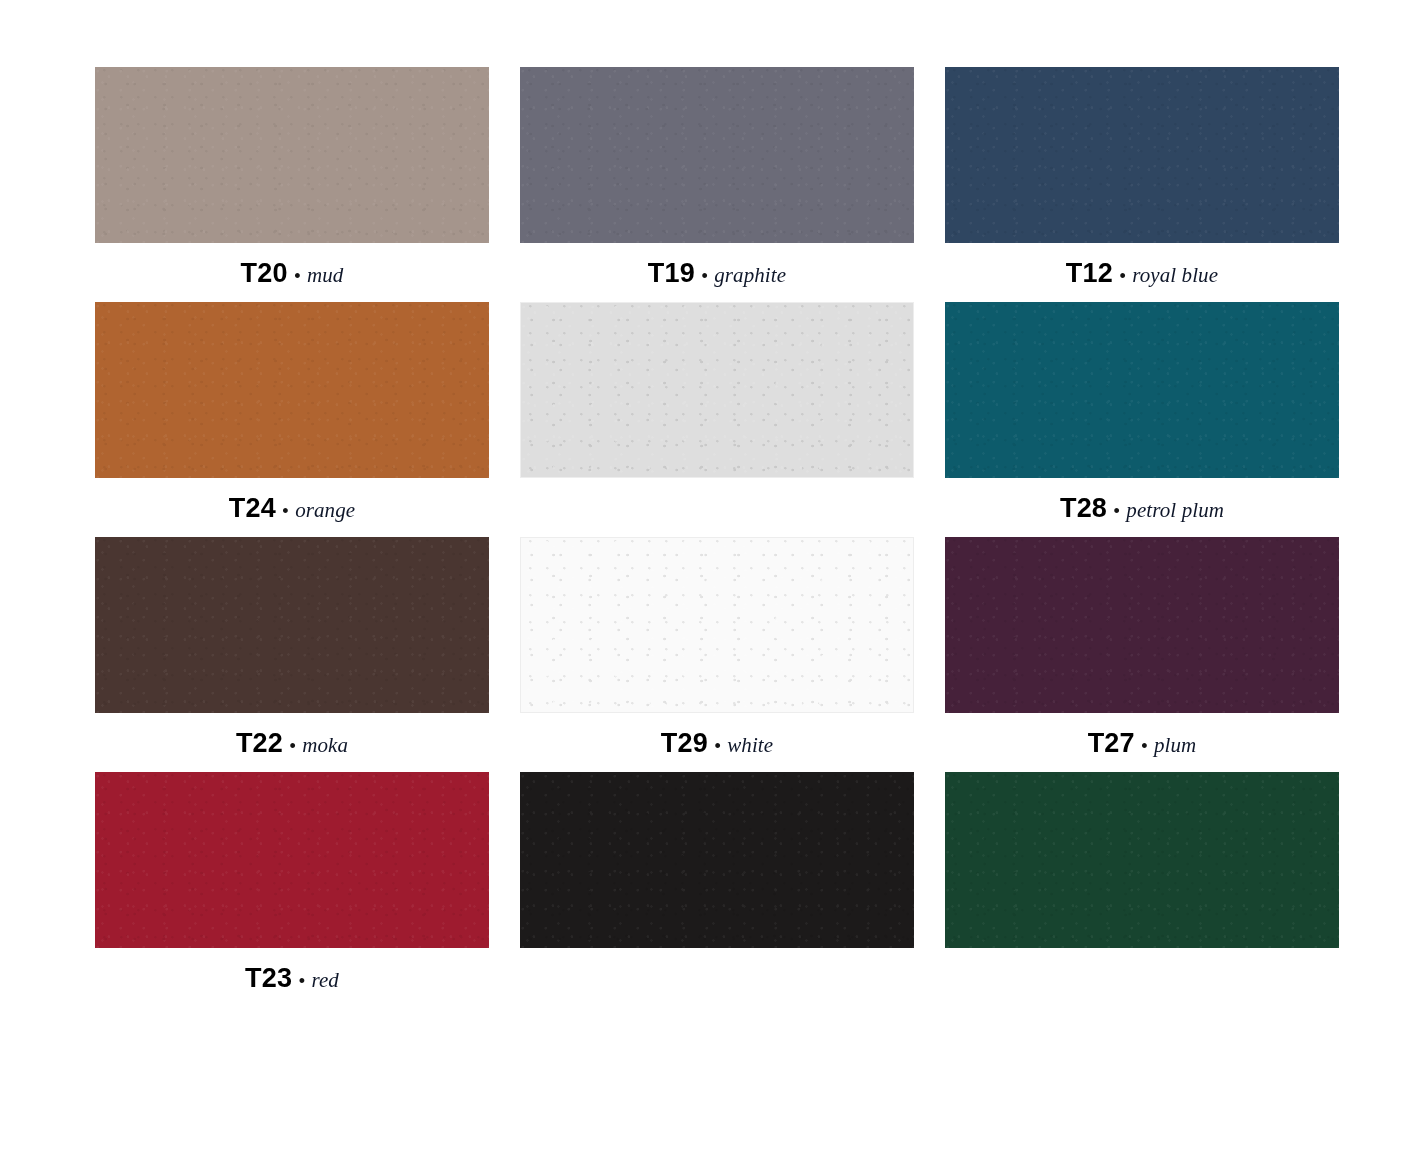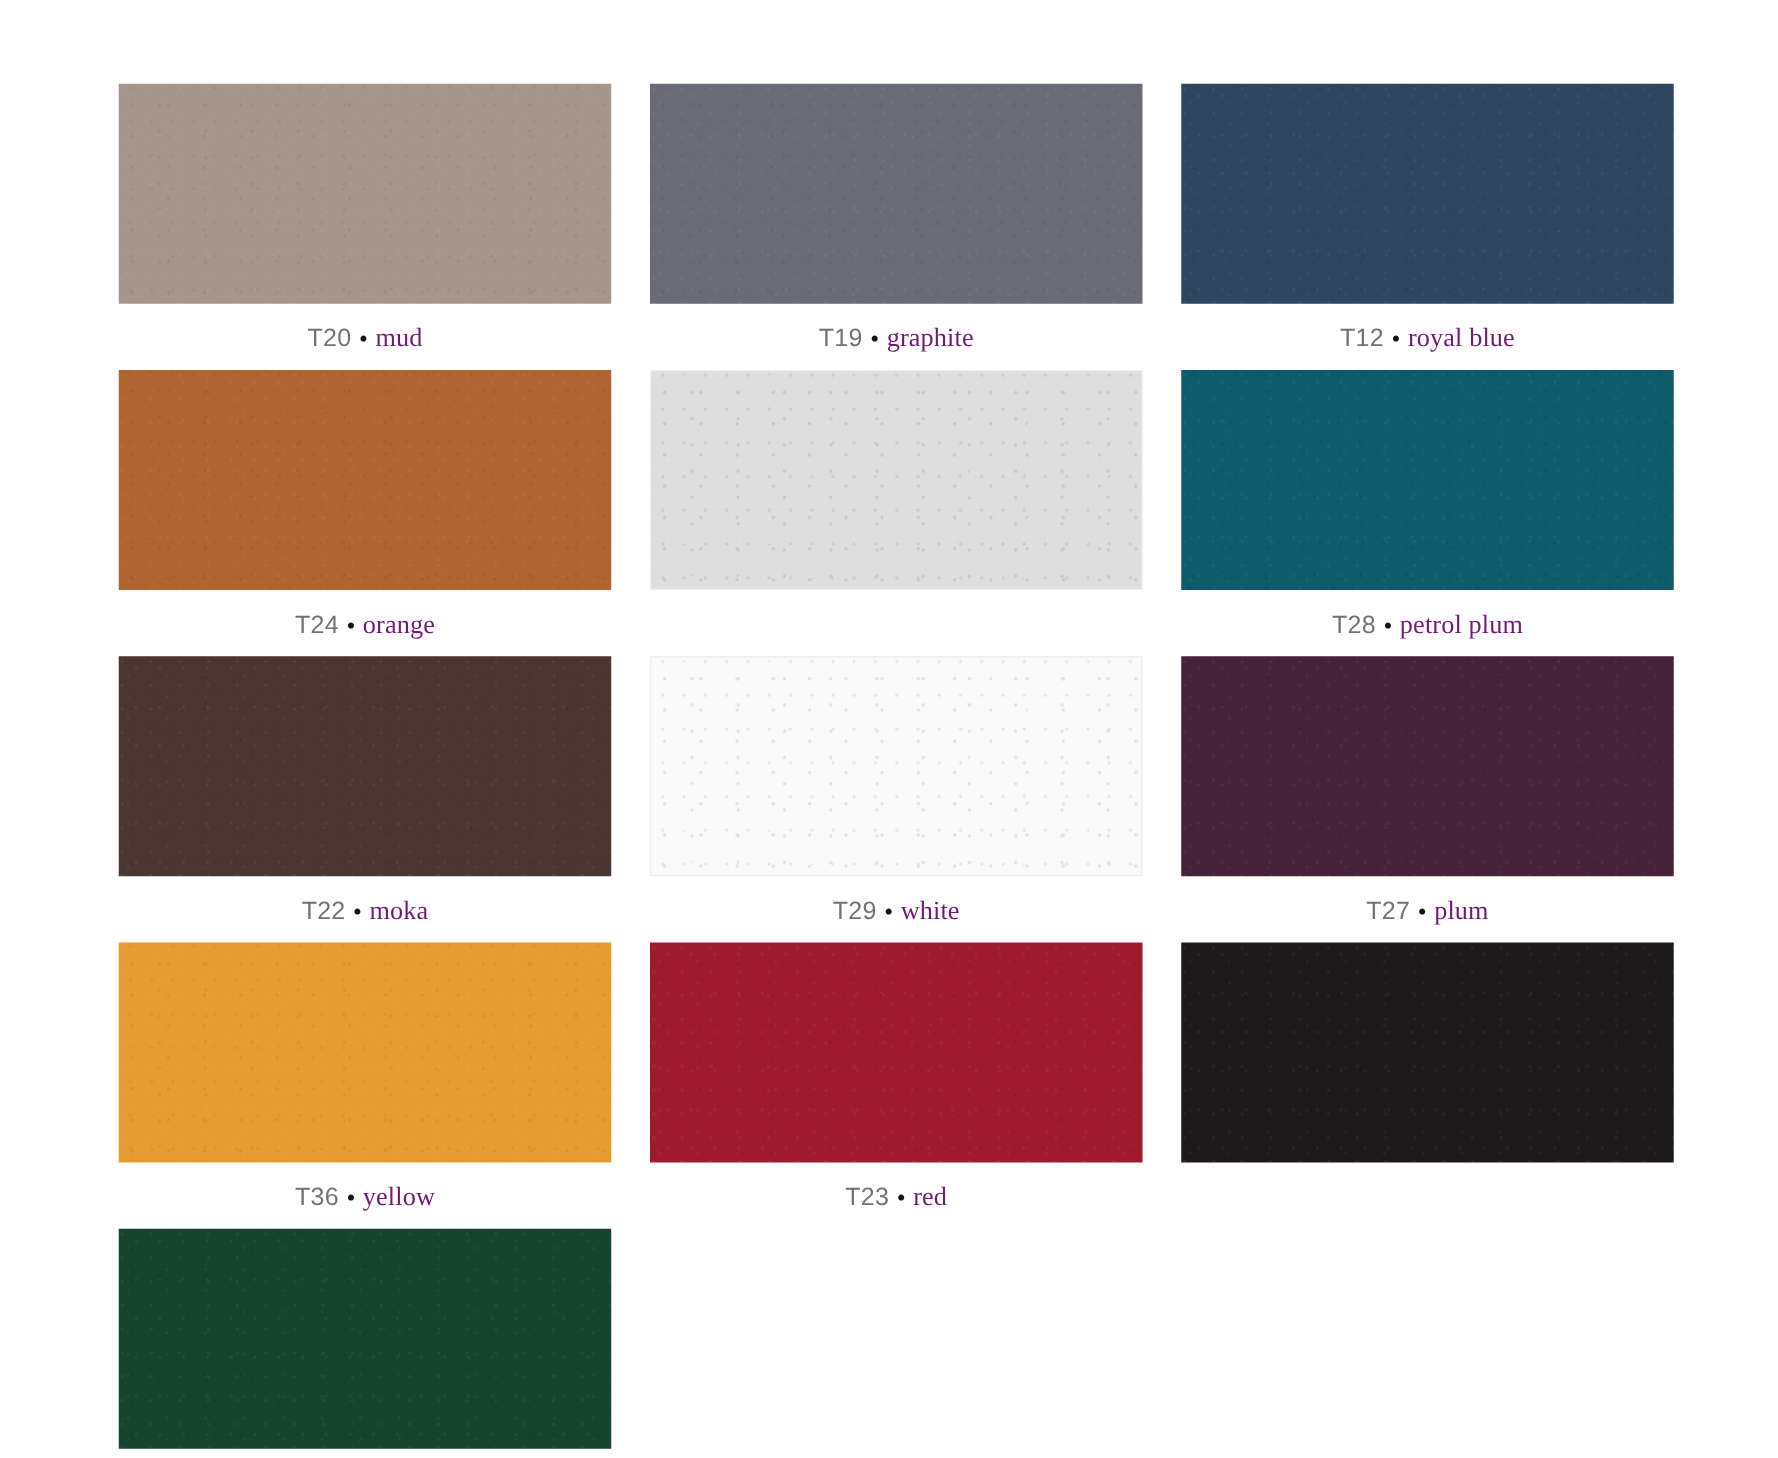--- a/index.html
+++ b/index.html
@@ -74,37 +74,38 @@
   .swatch-label {
     margin-top: 17px;
     text-align: center;
     line-height: 1;
     white-space: nowrap;
     color: #111111;
   }
 
   .swatch-code {
     font-family: "Liberation Sans", sans-serif;
-    font-size: 20px;
-    font-weight: 400;
+    font-size: 27px;
+    font-weight: 700;
     letter-spacing: 0.2px;
-    color: #737373;
+    color: #000000;
   }
 
   .swatch-sep {
     font-family: "Liberation Sans", sans-serif;
     font-size: 18px;
     color: #141414;
     padding: 0 2px;
   }
 
   .swatch-name {
     font-family: "Liberation Serif", serif;
+    font-style: italic;
     font-size: 21px;
-    color: #701a75;
+    color: #0f172a;
     letter-spacing: 0.1px;
   }
 </style>
 </head>
 <body>
 
 <div id="palette-board">
   <div class="swatch-grid">
       <div class="swatch-cell">
         <div class="swatch-chip" style="background-color: rgb(165, 149, 140);"></div>
@@ -135,24 +136,20 @@
       </div>
       <div class="swatch-cell">
         <div class="swatch-chip is-pale" style="background-color: rgb(250, 250, 250);"></div>
         <div class="swatch-label"><span class="swatch-code">T29</span> <span class="swatch-sep">•</span> <span class="swatch-name">white</span></div>
       </div>
       <div class="swatch-cell">
         <div class="swatch-chip" style="background-color: rgb(70, 33, 58);"></div>
         <div class="swatch-label"><span class="swatch-code">T27</span> <span class="swatch-sep">•</span> <span class="swatch-name">plum</span></div>
       </div>
       <div class="swatch-cell">
-        <div class="swatch-chip" style="background-color: rgb(229, 156, 48);"></div>
-        <div class="swatch-label"><span class="swatch-code">T36</span> <span class="swatch-sep">•</span> <span class="swatch-name">yellow</span></div>
-      </div>
-      <div class="swatch-cell">
         <div class="swatch-chip" style="background-color: rgb(158, 27, 47);"></div>
         <div class="swatch-label"><span class="swatch-code">T23</span> <span class="swatch-sep">•</span> <span class="swatch-name">red</span></div>
       </div>
       <div class="swatch-cell">
         <div class="swatch-chip" style="background-color: rgb(28, 26, 26);"></div>
       </div>
       <div class="swatch-cell">
         <div class="swatch-chip" style="background-color: rgb(23, 68, 47);"></div>
       </div>
     </div>

